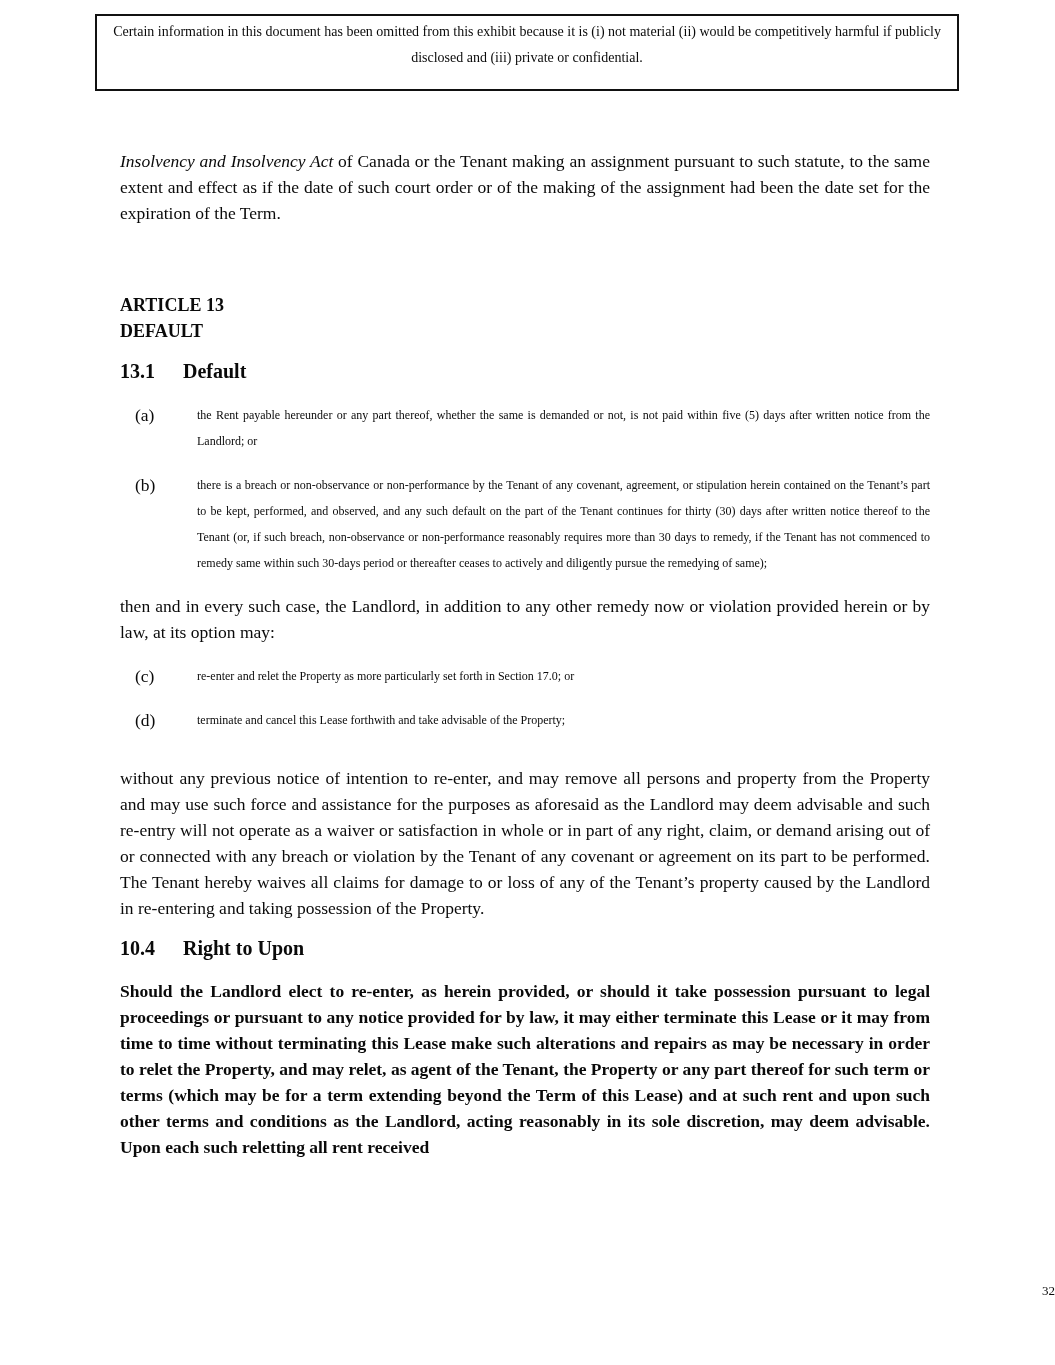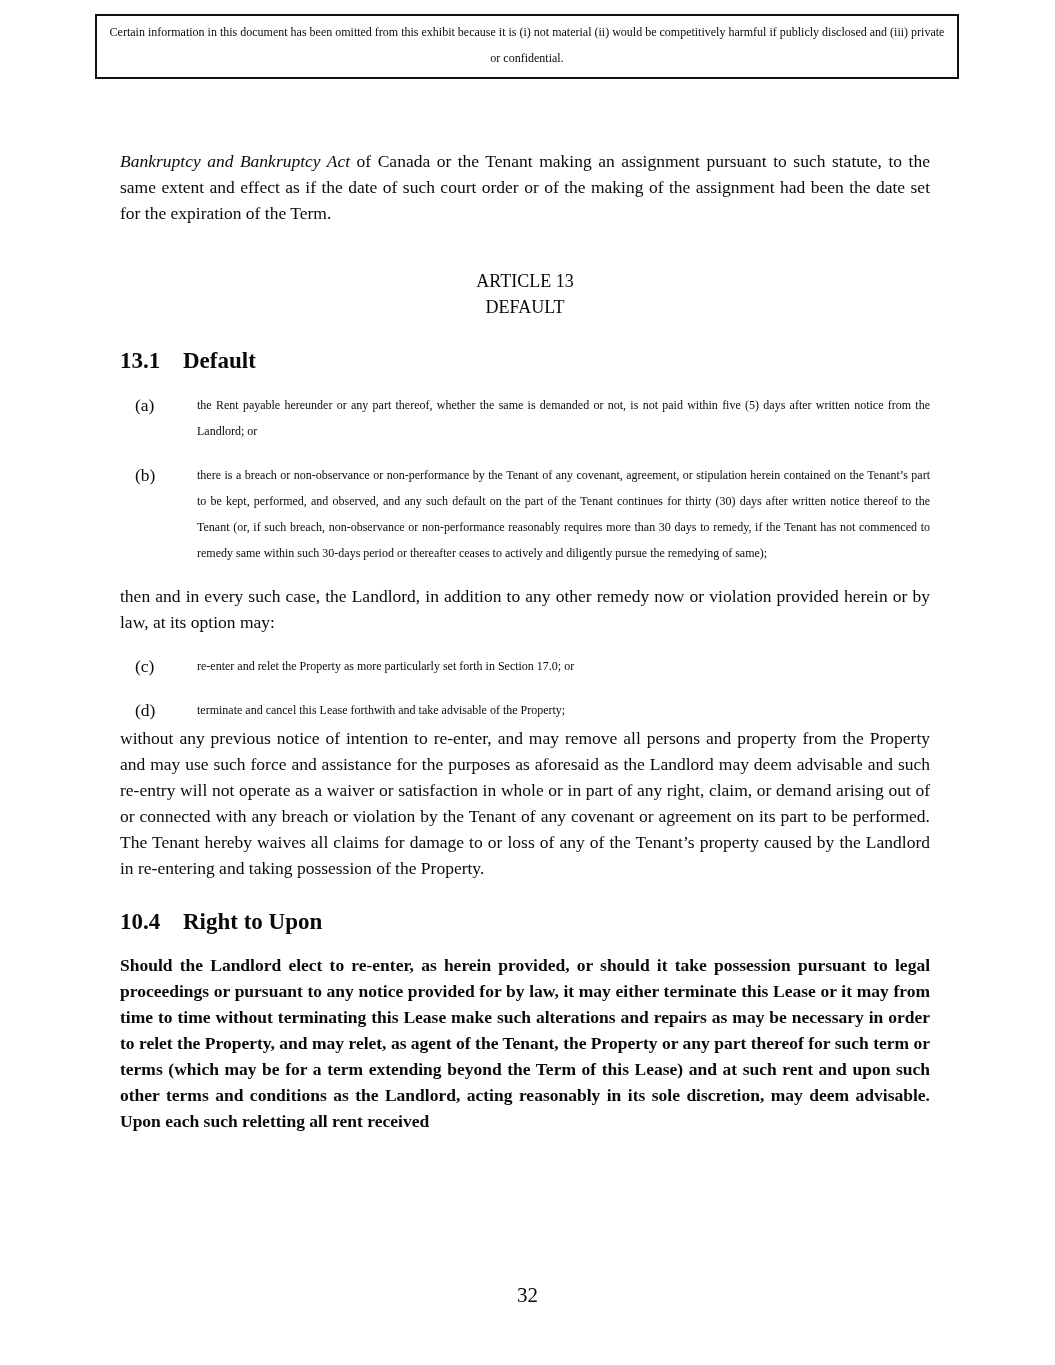--- a/index.html
+++ b/index.html
@@ -15,50 +15,49 @@
     font-family: "Liberation Serif", "DejaVu Serif", serif;
     color: #0a0a0a;
     overflow: hidden;
   }
   .notice-box {
     position: absolute;
     left: 95px;
     top: 14px;
     width: 864px;
     border: 2px solid #111111;
-    padding: 3px 10px 6px 10px;
+    padding: 3px 10px 18px 10px;
     box-sizing: border-box;
     text-align: center;
-    font-size: 12px;
+    font-size: 14px;
     line-height: 26px;
   }
   .content {
     position: absolute;
     left: 120px;
     top: 72px;
     width: 810px;
   }
   .para {
     font-size: 17.5px;
     line-height: 26px;
     text-align: justify;
     margin: 0 0 18px 0;
   }
   .intro-para { margin-top: 76px; margin-bottom: 0; }
   .article-head {
-    margin-top: 42px;
-    text-align: center;
-    font-weight: normal;
+    margin-top: 66px;
+    font-weight: bold;
     font-size: 18px;
     line-height: 26px;
   }
   .section-head {
-    margin-top: 28px;
+    margin-top: 14px;
     font-weight: bold;
-    font-size: 23px;
+    font-size: 20px;
     line-height: 26px;
     display: flex;
   }
   .section-head .sec-num { width: 63px; flex: 0 0 auto; }
   .lead-para { margin-top: 17px; margin-bottom: 0; }
   .list-item {
     display: flex;
     margin-top: 18px;
     margin-left: 15px;
   }
@@ -67,44 +66,44 @@
     font-size: 17.5px;
     line-height: 26px;
   }
   .list-item .item-text {
     flex: 1 1 auto;
     font-size: 12px;
     line-height: 26px;
     text-align: justify;
   }
   .mid-para { margin-top: 17px; margin-bottom: 0; }
-  .closing-para { margin-top: 2px; margin-bottom: 0; }
+  .closing-para { margin-top: 32px; margin-bottom: 0; }
   .sec2-body { margin-top: 17px; margin-bottom: 4px; font-weight: bold; }
   .italic { font-style: italic; }
   .page-number {
     position: absolute;
     left: 0;
     top: 1283px;
     width: 100%;
-    text-align: center;
-    font-size: 21px;
+    text-align: right;
+    font-size: 13px;
   }
 </style>
 </head>
 <body>
 
 <div class="page">
 
   <div class="notice-box">
     <span>Certain information in this document has been omitted from this exhibit because it is (i) not material (ii) would be competitively harmful if publicly disclosed and (iii) private or confidential.</span>
   </div>
 
   <div class="content">
 
-    <p class="para intro-para"><span class="italic">Bankruptcy and Bankruptcy Act</span><span> of Canada or the Tenant making an assignment pursuant to such statute, to the same extent and effect as if the date of such court order or of the making of the assignment had been the date set for the expiration of the Term.</span></p>
+    <p class="para intro-para"><span class="italic">Insolvency and Insolvency Act</span><span> of Canada or the Tenant making an assignment pursuant to such statute, to the same extent and effect as if the date of such court order or of the making of the assignment had been the date set for the expiration of the Term.</span></p>
 
     <div class="article-head">
       <div>ARTICLE 13</div>
       <div>DEFAULT</div>
     </div>
 
     <div class="section-head">
       <span class="sec-num">13.1</span>
       <span>Default</span>
     </div>

